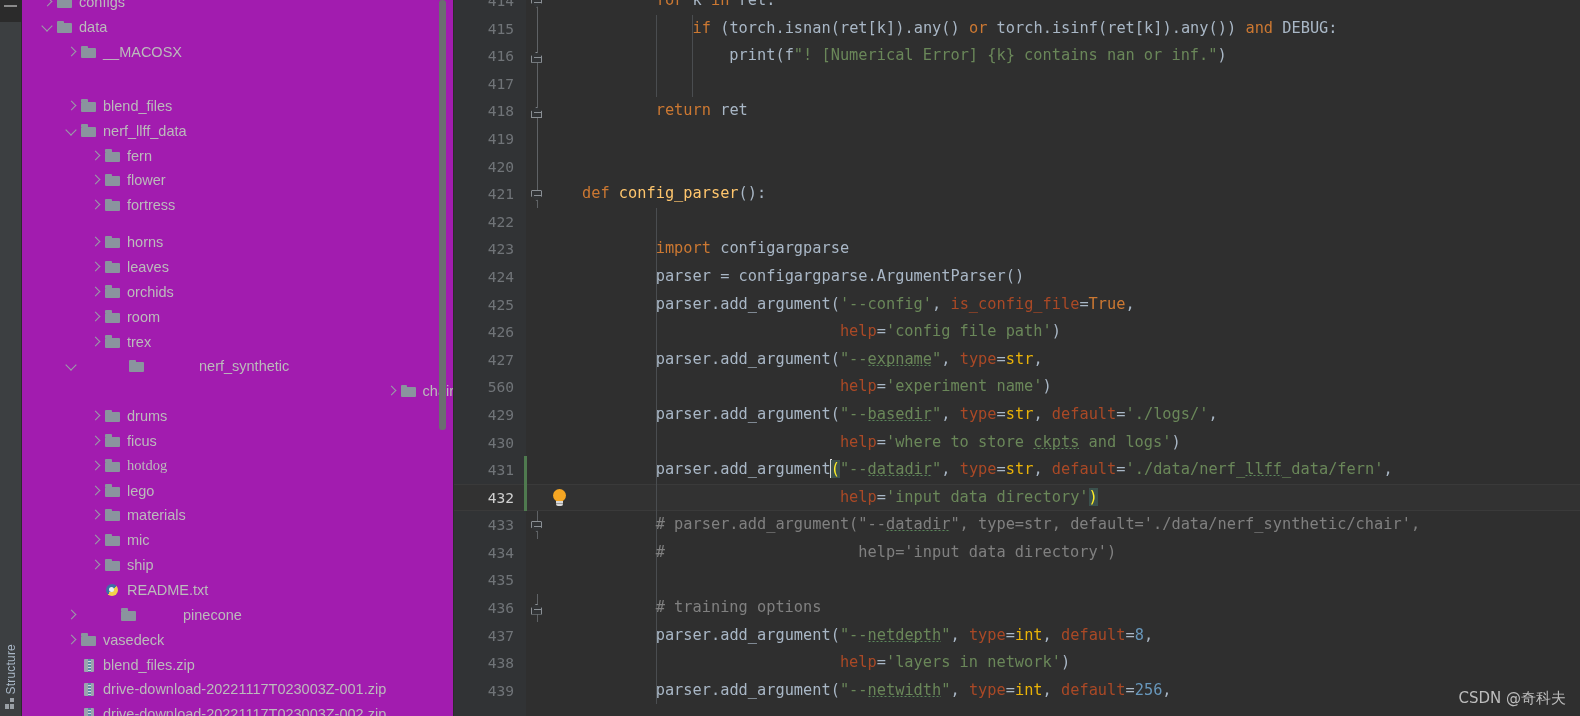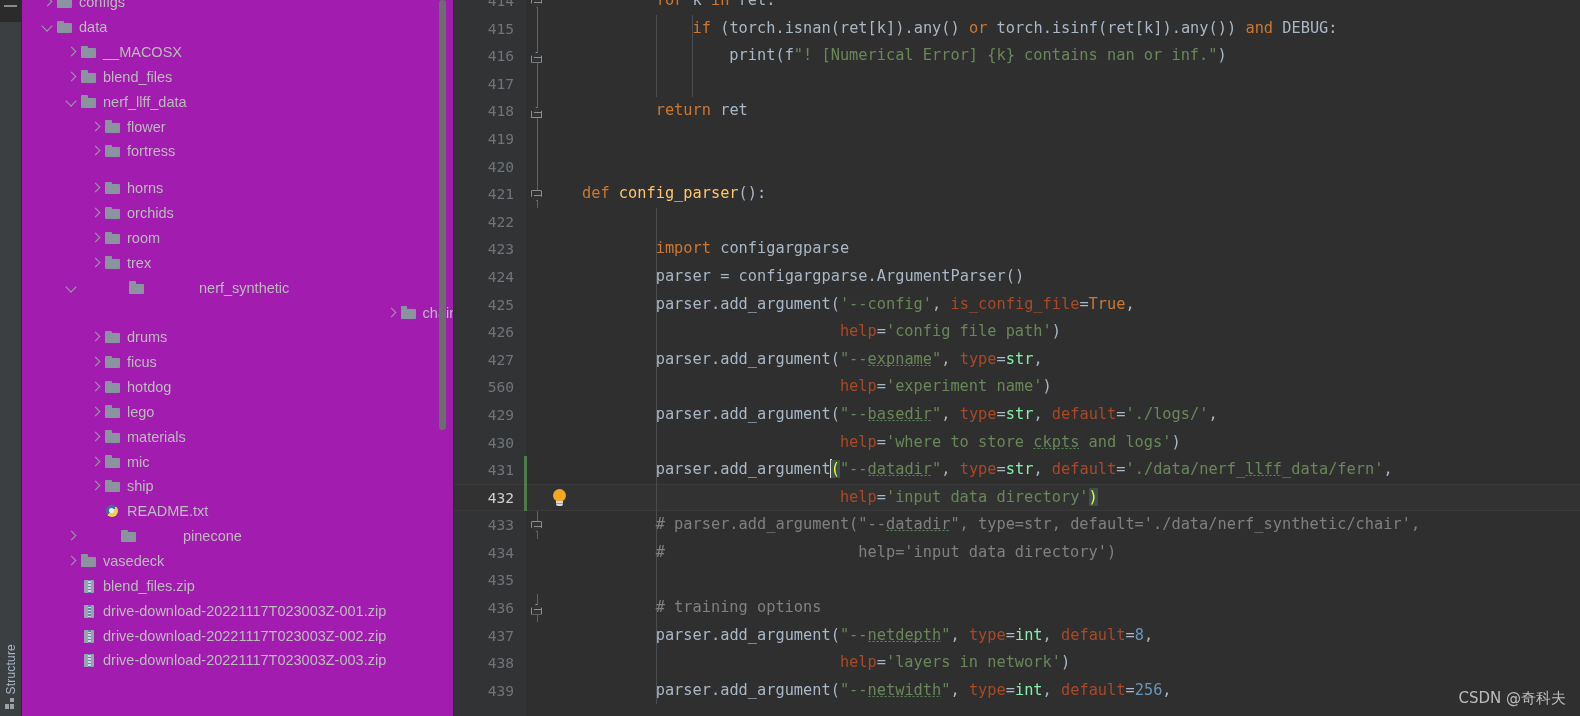--- a/index.html
+++ b/index.html
@@ -279,21 +279,21 @@
     background: #4a4d50;
   }
 
   
   .kw   { color: #cc7832; }
   .fn   { color: #ffc66d; }
   .str  { color: #6a8759; }
   .num  { color: #6897bb; }
   .cmt  { color: #808080; }
   .kwarg{ color: #aa4926; }
-  .typ  { color: #86efac; }
+  .typ  { color: #eab308; }
   .pln  { color: #a9b7c6; }
   .sq   { position: relative; }
   .sq::after {
     content: "";
     position: absolute; left: 0; right: 0; bottom: 1px;
     height: 3px;
     background-image:
       radial-gradient(circle at 1.5px 3px, transparent 1.4px, #5c8a5c 1.5px, transparent 2.1px);
     background-size: 4px 6px;
     background-repeat: repeat-x;
@@ -345,44 +345,54 @@
         <div class="tree-row" style="padding-left: 18px;">
           <span class="arrow down"></span>
           <span class="ico folder"></span>
           <span class="tree-label">data</span>
         </div>
         <div class="tree-row" style="padding-left: 42px;">
           <span class="arrow right"></span>
           <span class="ico folder"></span>
           <span class="tree-label">__MACOSX</span>
         </div>
-        <div class="tree-row" style="padding-left: 42px;">
+        <div class="tree-row" style="padding-left: 42px; margin-top: 29px;">
           <span class="arrow right"></span>
           <span class="ico folder"></span>
           <span class="tree-label">blend_files</span>
         </div>
         <div class="tree-row" style="padding-left: 42px;">
           <span class="arrow down"></span>
           <span class="ico folder"></span>
           <span class="tree-label">nerf_llff_data</span>
         </div>
         <div class="tree-row" style="padding-left: 66px;">
           <span class="arrow right"></span>
           <span class="ico folder"></span>
+          <span class="tree-label">fern</span>
+        </div>
+        <div class="tree-row" style="padding-left: 66px;">
+          <span class="arrow right"></span>
+          <span class="ico folder"></span>
           <span class="tree-label">flower</span>
         </div>
         <div class="tree-row" style="padding-left: 66px;">
           <span class="arrow right"></span>
           <span class="ico folder"></span>
           <span class="tree-label">fortress</span>
         </div>
         <div class="tree-row" style="padding-left: 66px; margin-top: 12px;">
           <span class="arrow right"></span>
           <span class="ico folder"></span>
           <span class="tree-label">horns</span>
+        </div>
+        <div class="tree-row" style="padding-left: 66px;">
+          <span class="arrow right"></span>
+          <span class="ico folder"></span>
+          <span class="tree-label">leaves</span>
         </div>
         <div class="tree-row" style="padding-left: 66px;">
           <span class="arrow right"></span>
           <span class="ico folder"></span>
           <span class="tree-label">orchids</span>
         </div>
         <div class="tree-row" style="padding-left: 66px;">
           <span class="arrow right"></span>
           <span class="ico folder"></span>
           <span class="tree-label">room</span>
@@ -405,21 +415,21 @@
         <div class="tree-row" style="padding-left: 66px;">
           <span class="arrow right"></span>
           <span class="ico folder"></span>
           <span class="tree-label">drums</span>
         </div>
         <div class="tree-row" style="padding-left: 66px;">
           <span class="arrow right"></span>
           <span class="ico folder"></span>
           <span class="tree-label">ficus</span>
         </div>
-        <div class="tree-row" style="padding-left: 66px;">
+        <div class="tree-row" style="padding-left: 66px; font-family: Liberation Serif, serif;">
           <span class="arrow right"></span>
           <span class="ico folder"></span>
           <span class="tree-label">hotdog</span>
         </div>
         <div class="tree-row" style="padding-left: 66px;">
           <span class="arrow right"></span>
           <span class="ico folder"></span>
           <span class="tree-label">lego</span>
         </div>
         <div class="tree-row" style="padding-left: 66px;">

